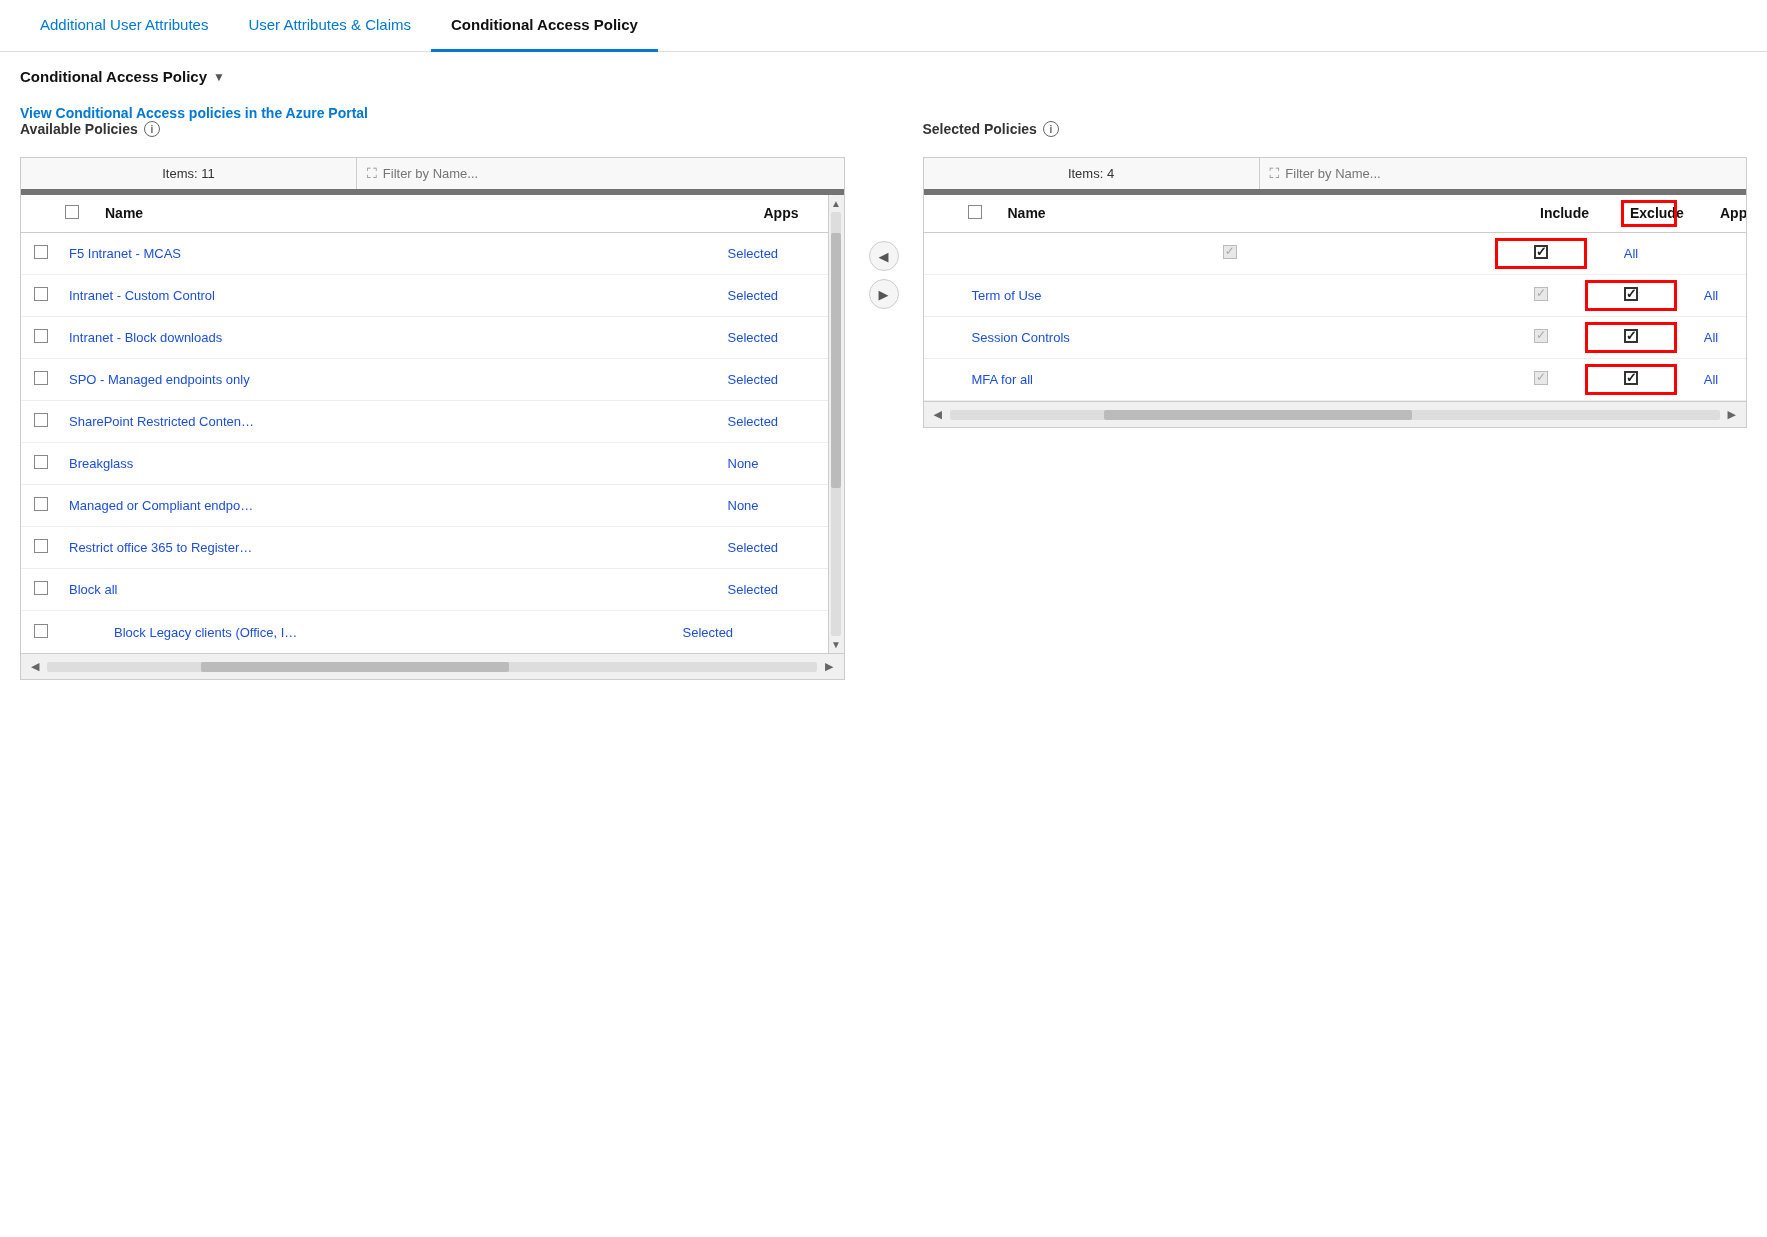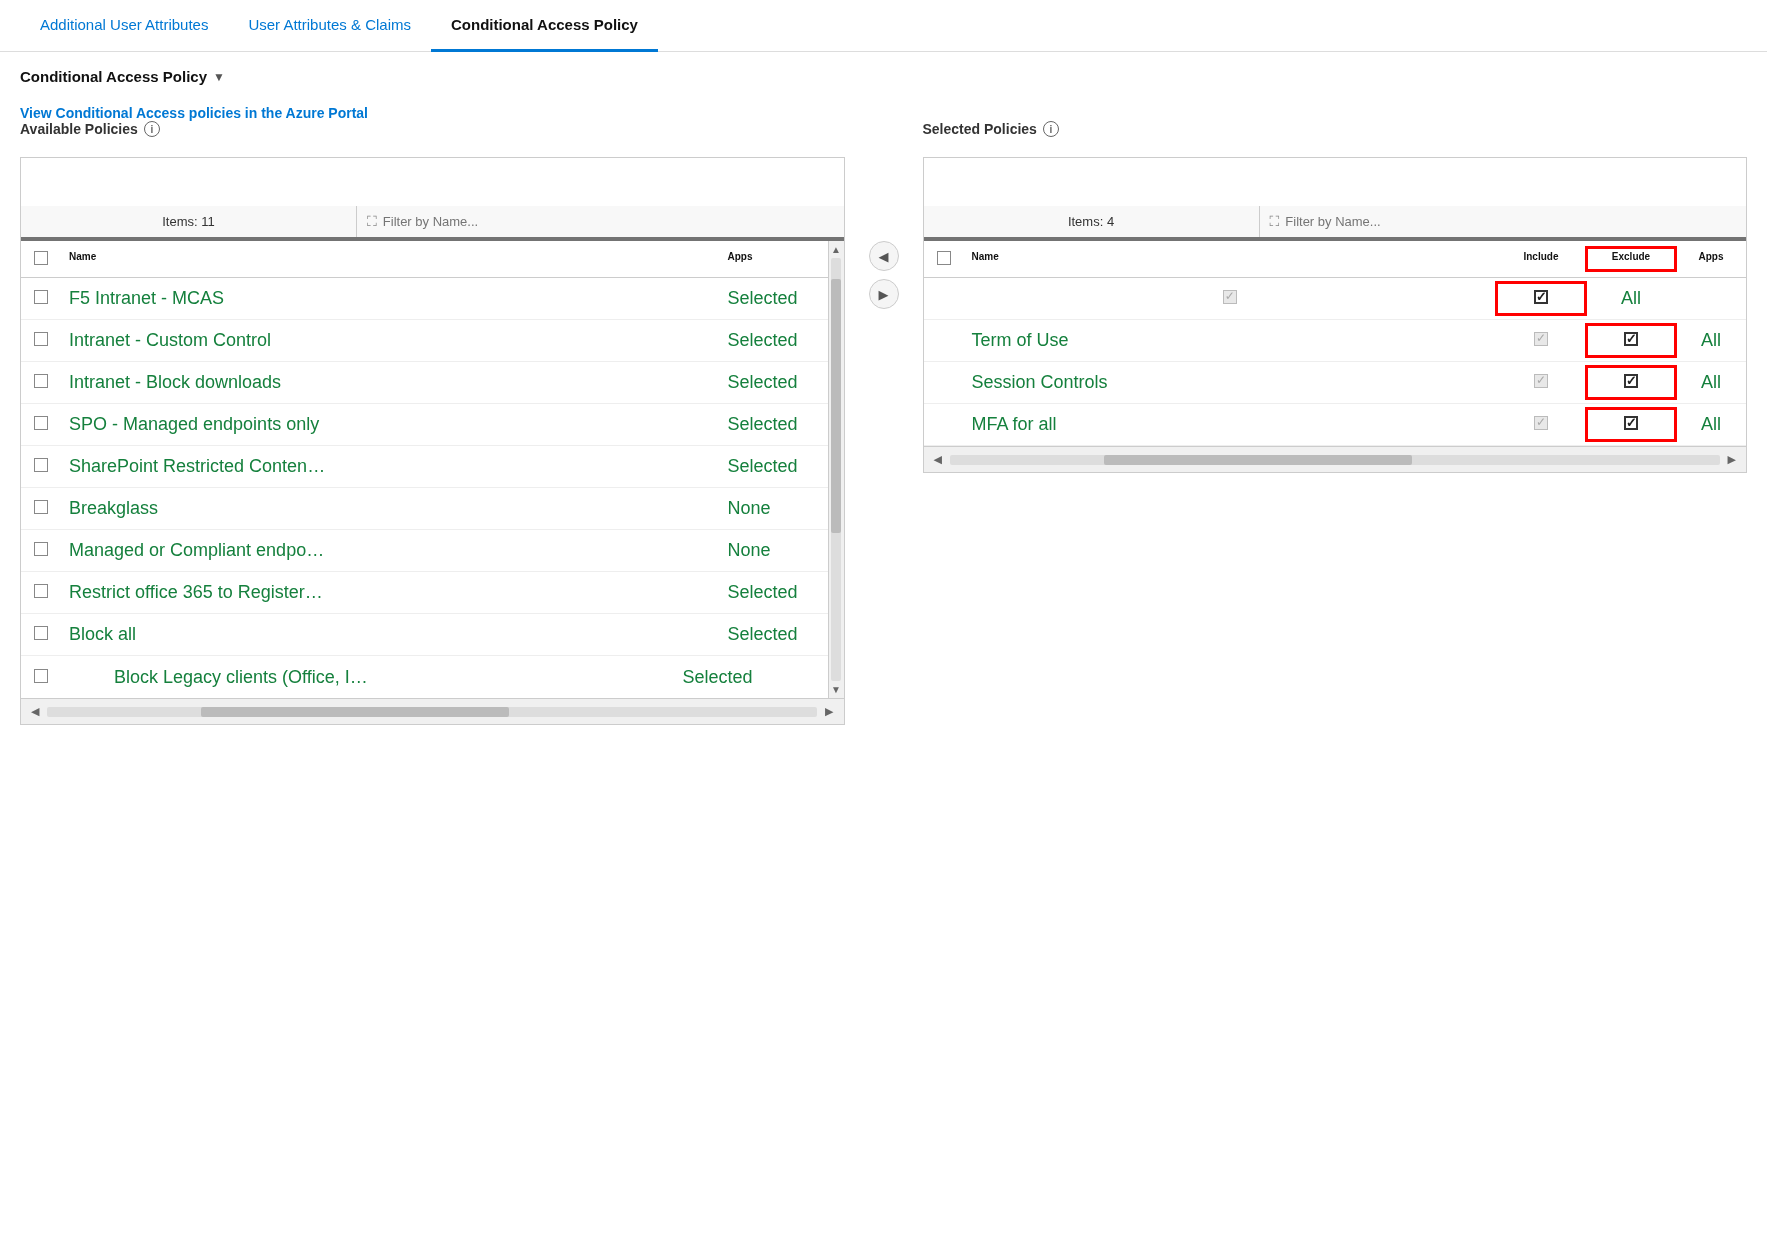--- a/index.html
+++ b/index.html
@@ -102,23 +102,22 @@
     .table-container {
       border: 1px solid #ccc;
       background: #fff;
       overflow: hidden;
     }
 
     
     .table-header-bar {
       display: flex;
       align-items: center;
-      border-bottom: 4px solid #737373;
+      border-bottom: 6px solid #737373;
       background: #f8f8f8;
-      margin-top: 48px;
     }
     .items-count {
       flex: 1;
       padding: 8px 12px;
       font-size: 13px;
       color: #333;
       text-align: center;
       border-right: 1px solid #ccc;
     }
     .filter-area {
@@ -148,46 +147,47 @@
       background: #fff;
       padding: 6px 0;
     }
     .col-headers.available-grid {
       grid-template-columns: 40px 1fr 90px 18px;
     }
     .col-headers.selected-grid {
       grid-template-columns: 40px 1fr 90px 90px 70px;
     }
     .col-header {
-      font-size: 10px;
+      font-size: 14px;
       font-weight: 700;
       padding: 4px 8px;
       color: #111;
+      margin-left: 36px;
     }
     .col-header.center { text-align: center; }
 
     
     .data-row {
       display: grid;
       border-bottom: 1px solid #eee;
       align-items: center;
       min-height: 42px;
     }
     .data-row.available-grid {
       grid-template-columns: 40px 1fr 90px 18px;
     }
     .data-row.selected-grid {
       grid-template-columns: 40px 1fr 90px 90px 70px;
     }
     .data-row:last-child { border-bottom: none; gap: 45px; }
 
     .cell {
       padding: 6px 8px;
-      font-size: 18px;
-      color: #15803d;
+      font-size: 13px;
+      color: #1d4ed8;
     }
     .cell.center { text-align: center; }
 
     
     .cb {
       width: 14px;
       height: 14px;
       border: 1px solid #888;
       background: #fff;
       cursor: pointer;

